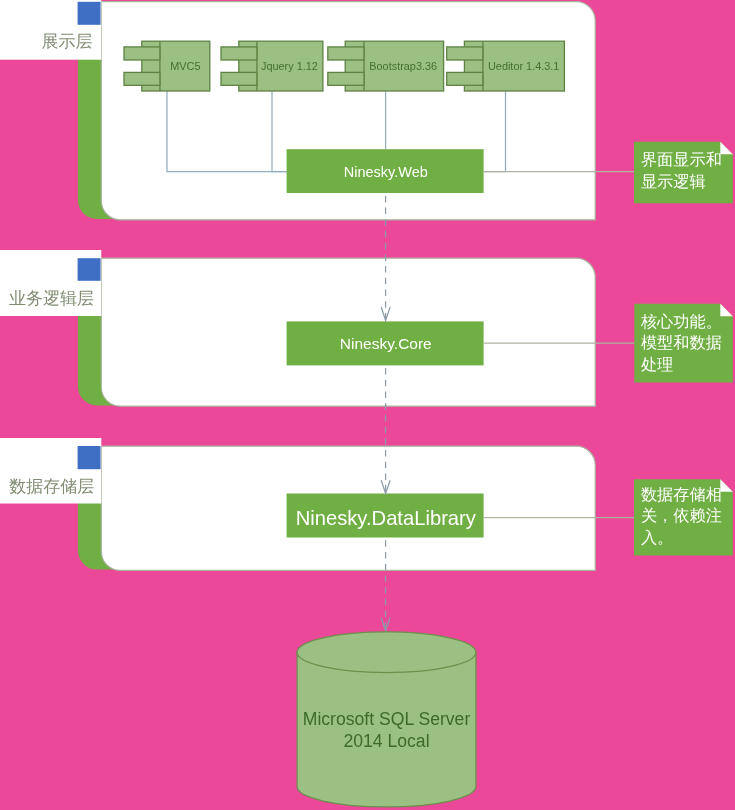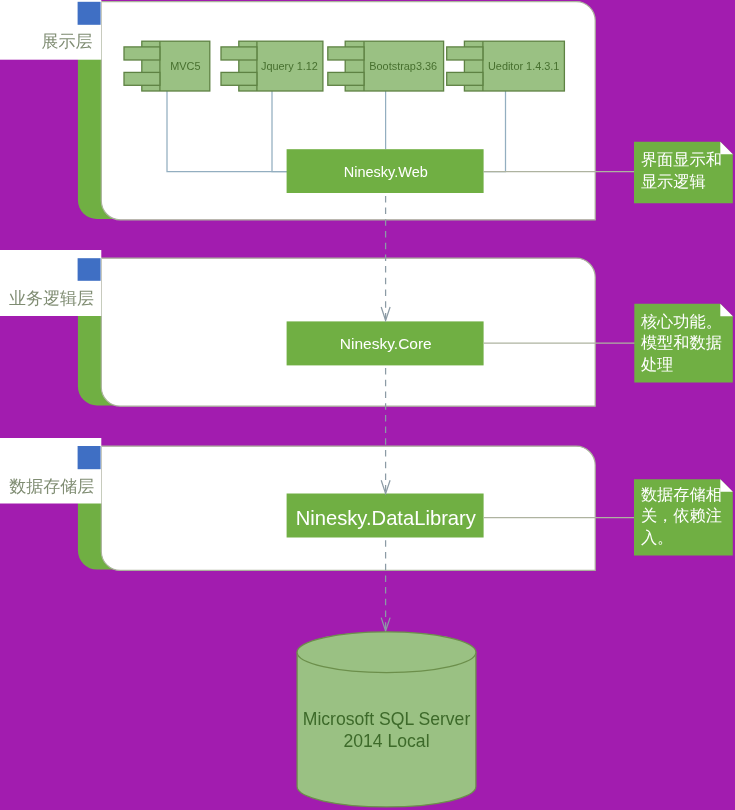--- a/index.html
+++ b/index.html
@@ -1,20 +1,20 @@
 <!DOCTYPE html>
 <html><head>
 <meta charset="utf-8">
 <title>Ninesky Architecture Diagram</title>
 <style>
   html,body{margin:0;padding:0;background:#ffffff;}
   body{width:735px;height:810px;overflow:hidden;
        font-family:"Liberation Sans",sans-serif;
        -webkit-font-smoothing:antialiased;}
-  #stage{position:relative;width:735px;height:810px;background:#a21caf;}
+  #stage{position:relative;width:735px;height:810px;background:#ec4899;}
   svg#diagram{position:absolute;left:0;top:0;width:735px;height:810px;}
   .layer-title{font-family:"Liberation Sans",sans-serif;fill:#7f8c72;}
   .comp-label{font-family:"Liberation Sans",sans-serif;fill:#47702f;}
   .mod-label{font-family:"Liberation Sans",sans-serif;fill:#ffffff;}
   .note-text{font-family:"Liberation Sans",sans-serif;fill:#ffffff;}
   .db-label{font-family:"Liberation Sans",sans-serif;fill:#3d6a2a;}
 </style>
 </head>
 <body>
 

